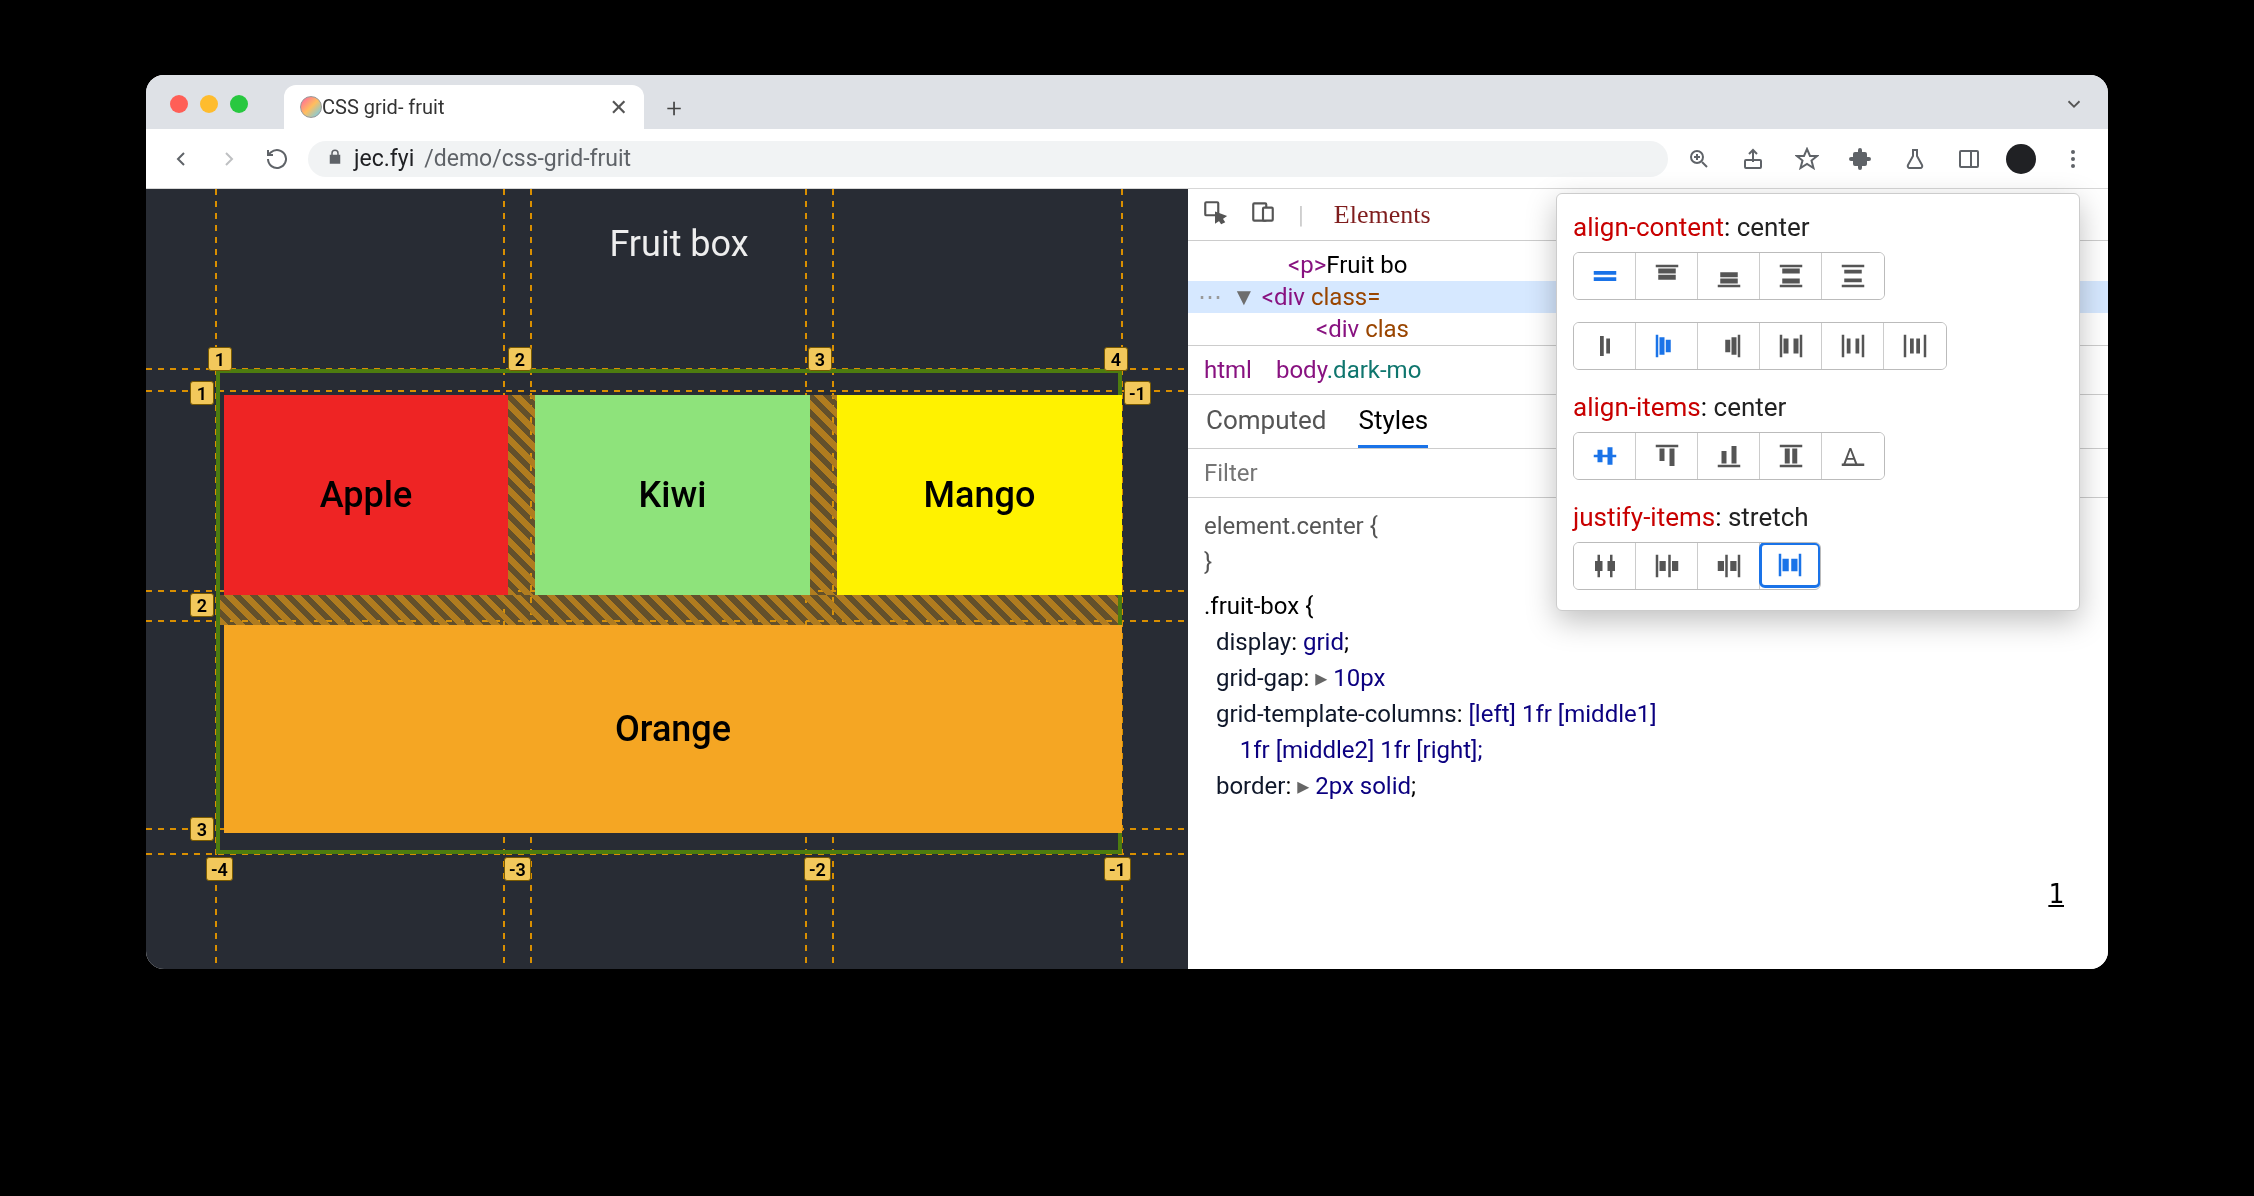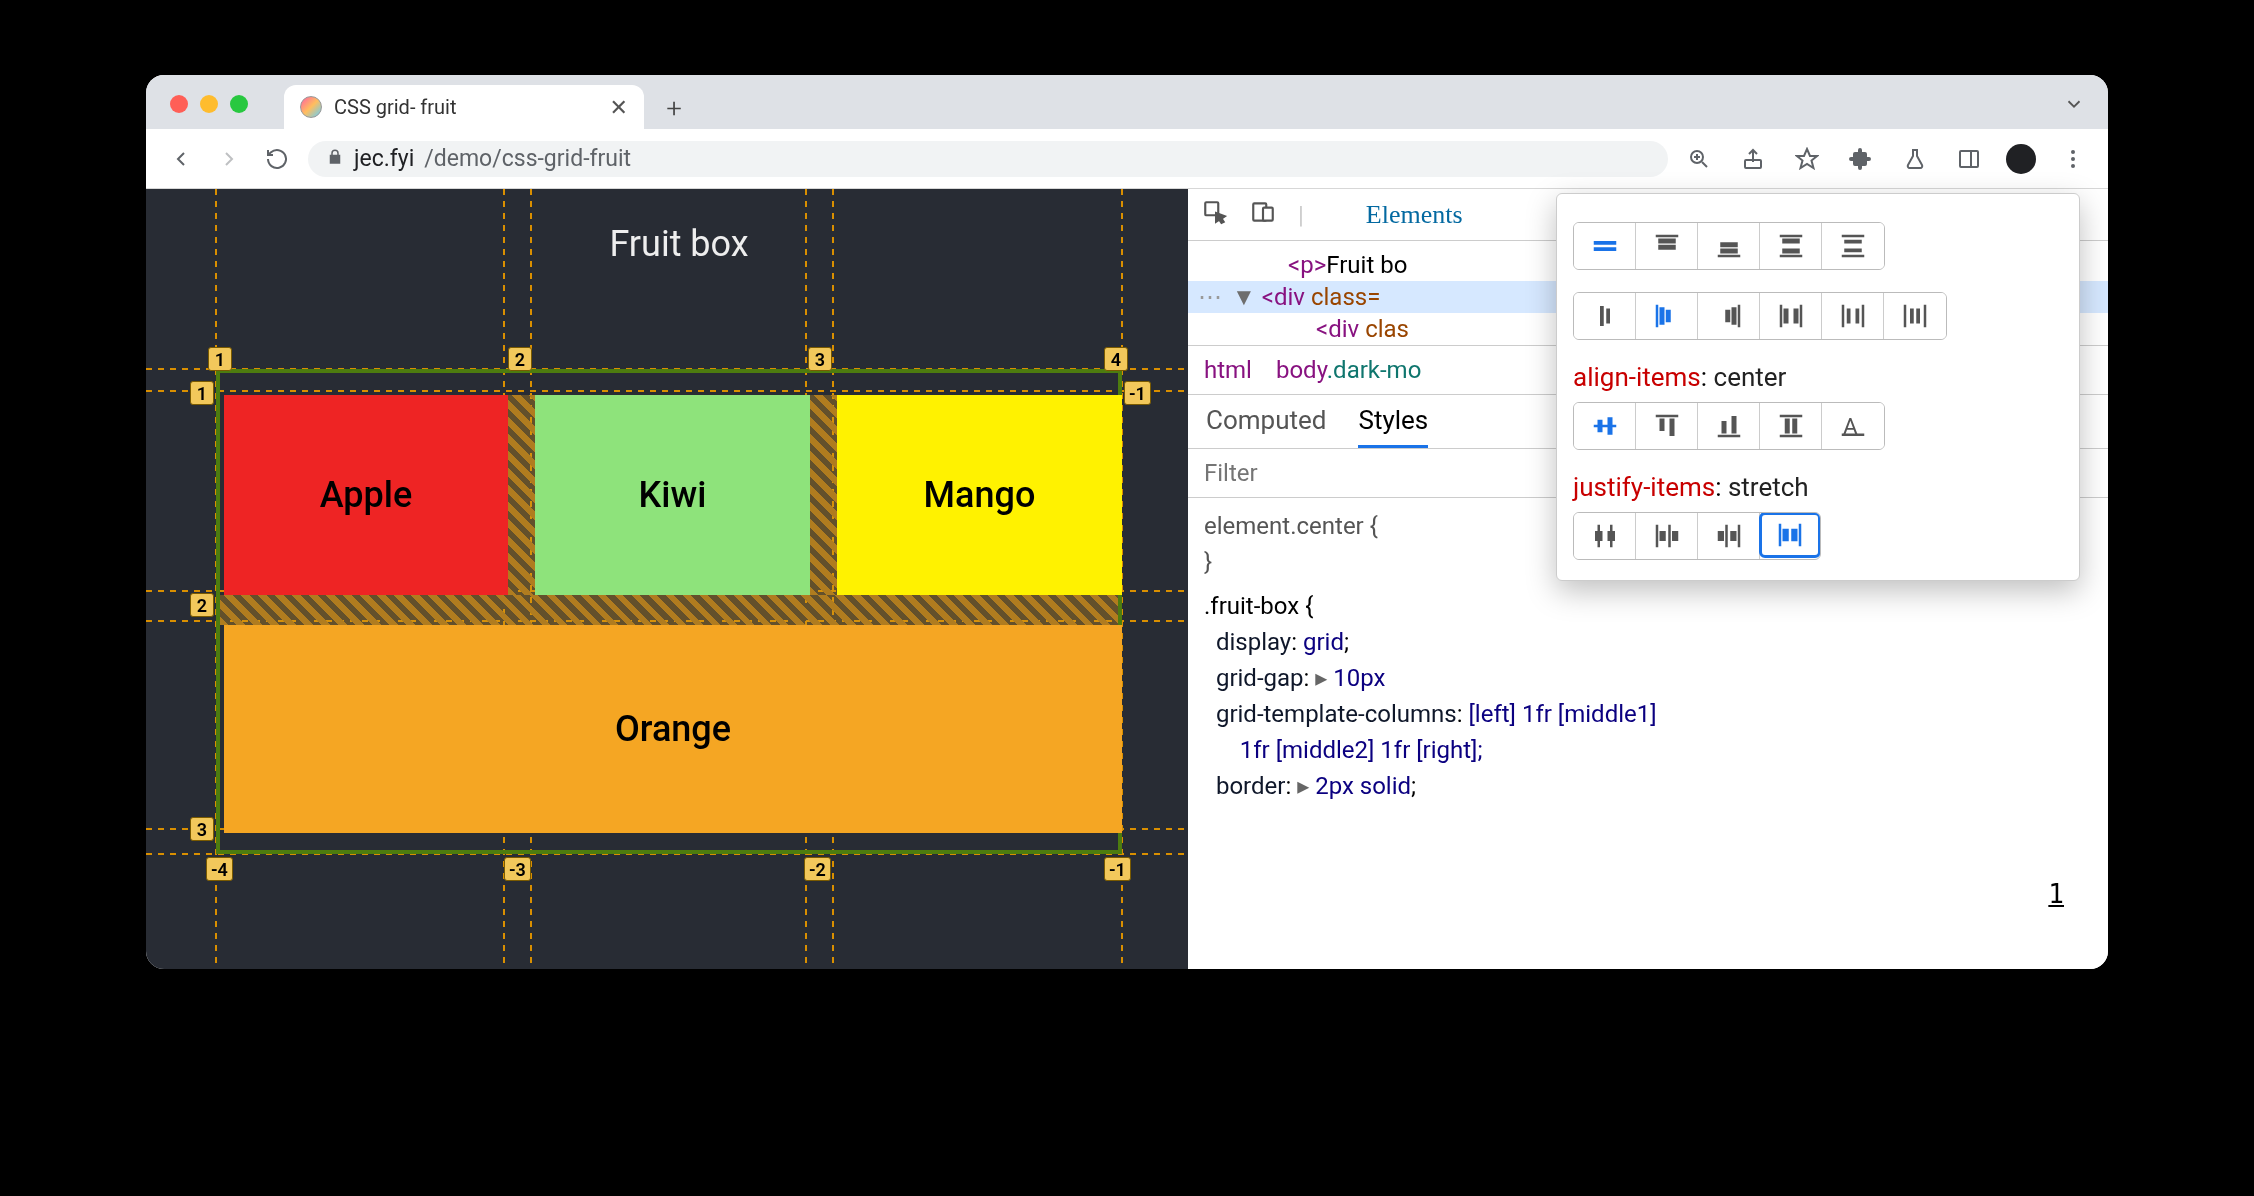--- a/index.html
+++ b/index.html
@@ -3,21 +3,21 @@
 <meta charset="utf-8">
 <style>
   * { box-sizing: border-box; margin: 0; padding: 0; font-family: -apple-system, BlinkMacSystemFont, "Segoe UI", Roboto, sans-serif; }
   body { background: #000; display:flex; align-items:flex-start; justify-content:center; width:2254px; height:1196px; }
   .frame { width:1962px; margin-top:75px; background:#fff; border-radius:18px; overflow:hidden; box-shadow:0 30px 80px rgba(0,0,0,.6); }
   
   .tabstrip { height:54px; background:#dee1e6; display:flex; align-items:flex-end; padding:0 14px 0 24px; position:relative; }
   .traffic { display:flex; gap:12px; align-items:center; margin-right:36px; margin-bottom:16px;}
   .dot { width:18px; height:18px; border-radius:50%; }
   .dot.red{background:#ff5f57;} .dot.yellow{background:#febc2e;} .dot.green{background:#28c840;}
-  .tab { background:#fff; height:44px; border-radius:12px 12px 0 0; display:flex; align-items:center; padding:0 16px; gap:12px; min-width:360px; font-size:20px; color:#333;}
+  .tab { background:#fff; height:44px; border-radius:12px 12px 0 0; display:flex; align-items:center; padding:0 16px; min-width:360px; font-size:20px; color:#333;}
   .favicon { width:22px; height:22px; border-radius:50%; background:linear-gradient(135deg,#ff5ea3,#ffbe5e,#5ecfff); border:1px solid #999;}
   .tab .x { margin-left:auto; font-size:22px; color:#555;}
   .newtab { width:36px; height:36px; display:flex; align-items:center; justify-content:center; margin-left:12px; margin-bottom:4px; font-size:26px; color:#444;}
   .windowctl { margin-left:auto; margin-bottom:10px; width:40px; height:30px; display:flex; align-items:center; justify-content:center;}
   .toolbar { background:#fff; height:60px; display:flex; align-items:center; padding:0 18px; gap:14px; border-bottom:1px solid #d7d7d7;}
   .tbtn { width:34px; height:34px; display:flex; align-items:center; justify-content:center; color:#5f6368; }
   .tbtn svg { width:24px; height:24px; }
   .omnibox { flex:1; height:36px; background:#f1f3f4; border-radius:21px; display:flex; align-items:center; padding:0 18px; gap:10px; font-size:23px; color:#3c4043;}
   .omnibox .lock svg{width:18px;height:18px;}
   .omni-host{color:#202124;} .omni-path{color:#5f6368;}
@@ -35,21 +35,21 @@
   .cell { position:absolute; display:flex; align-items:center; justify-content:center; font-size:36px; font-weight:500; color:#000;}
   .apple{background:#ee2424;} .kiwi{background:#8ee37b;} .mango{background:#fff200;} .orange{background:#f5a623;}
   
   .glabel { position:absolute; background:#f2c85b; border:1.5px solid #7a5a00; color:#000; font-size:18px; font-weight:600; height:24px; min-width:24px; padding:0 4px; display:flex; align-items:center; justify-content:center; border-radius:3px;}
   
   .hatch { position:absolute; background:repeating-linear-gradient(45deg,#b07c1f 0 6px, transparent 6px 12px), rgba(210,150,30,.35);}
   
   .devtools{ flex:1; background:#fff; display:flex; flex-direction:column; font-family: Menlo, Consolas, monospace; font-size:24px; position:relative;}
   .dt-top{display:flex; align-items:center; height:52px; border-bottom:1px solid #ccc; padding:0 14px; gap:22px;}
   .dt-top svg{width:26px;height:26px;}
-  .dt-tab{font-size:26px; color:#0369a1; padding:0 8px;margin-left:32px;}
+  .dt-tab{font-size:26px; color:#7f1d1d; padding:0 8px;}
   .dt-dom{padding:8px 0 0 0;}
   .domrow{display:flex; align-items:center; padding:2px 10px; font-size:24px;}
   .domrow .indent{display:inline-block;}
   .tag-angle{color:#881280;}
   .attr-name{color:#994500;}
   .text-node{color:#000;}
   .domrow.selected{background:#d6e8ff;}
   .domrow .tri{color:#6e6e6e; margin-right:6px;}
   .crumb{border-top:1px solid #ccc; border-bottom:1px solid #ccc; padding:10px 16px; font-size:24px;}
   .crumb .htmlc{color:#881280;} .crumb .bodyc{color:#881280;} .crumb .cls{color:#0f766e;}
@@ -276,20 +276,21 @@
         <div class="ruleline">  <span class="prop">grid-template-columns</span><span class="punct">: </span><span class="val">[left] 1fr [middle1]</span></div>
         <div class="ruleline">      <span class="val">1fr [middle2] 1fr [right];</span></div>
         <div class="ruleline">  <span class="prop">border</span><span class="punct">: </span><span class="tripointer">▸ </span><span class="val">2px solid</span><span class="punct">;</span></div>
       </div>
 
       <span class="linklike">1</span>
 
       <div class="popup">
 
         <div class="pgroup">
+          <div class="plabel"><span class="pname">align-content</span>: <span class="pval">center</span></div>
           <div class="prow">
             <div class="pbtn active">
                 <svg viewBox="0 0 24 24">
                   <rect x="3" y="8" width="18" height="3" fill="currentColor"></rect>
                   <rect x="3" y="13" width="18" height="3" fill="currentColor"></rect>
                 </svg>
               </div>
             <div class="pbtn">
                 <svg viewBox="0 0 24 24">
                   <rect x="3" y="3" width="18" height="2" fill="currentColor"></rect>

